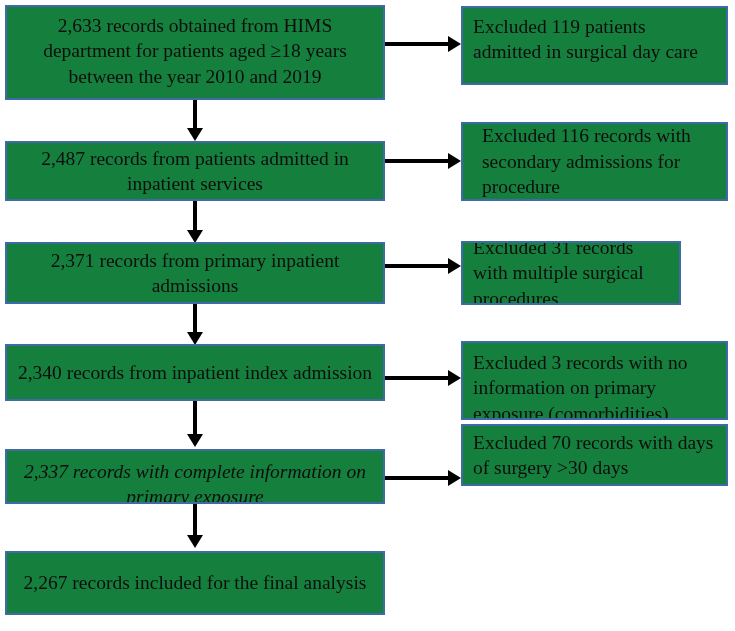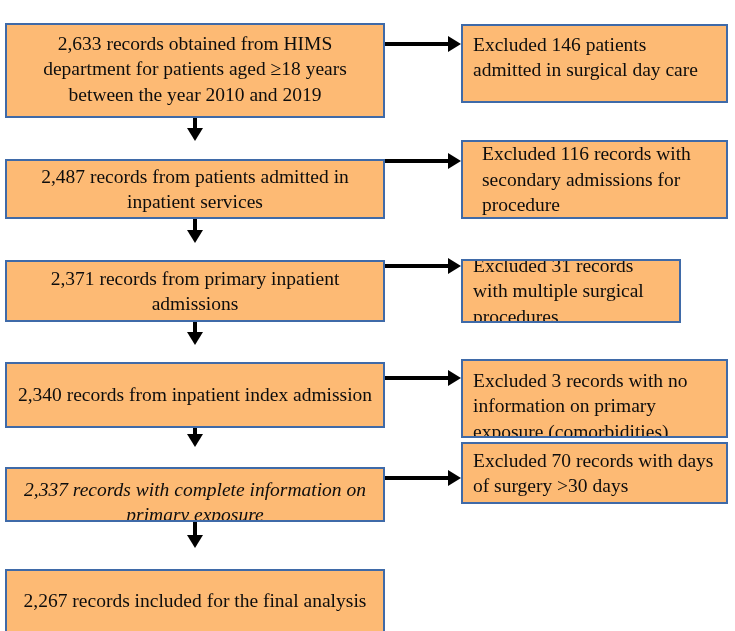--- a/index.html
+++ b/index.html
@@ -18,28 +18,27 @@
     position: relative;
     width: 735px;
     height: 631px;
   }
 
   
   .node {
     position: absolute;
     box-sizing: border-box;
     border: 2px solid #3f6aa8;
-    background: #fdba74;
+    background: #15803d;
     color: #0d0d0d;
     display: flex;
     align-items: center;
     justify-content: center;
     overflow: hidden;
     z-index: 2;
-    margin-top: 18px;
   }
   .node .node-text {
     display: block;
     width: 100%;
     line-height: 1.30;
     white-space: pre-line;
   }
   .main-node .node-text {
     text-align: center;
     font-size: 19.5px;
@@ -92,34 +91,34 @@
   </div>
 
   <div class="node main-node" style="left:5px; top:141px; width:380px; height:60px;">
     <span class="node-text">2,487 records from patients admitted in inpatient services</span>
   </div>
 
   <div class="node main-node" style="left:5px; top:242px; width:380px; height:62px;">
     <span class="node-text">2,371 records from primary inpatient admissions</span>
   </div>
 
-  <div class="node main-node" style="left:5px; top:344px; width:380px; height:66px;">
+  <div class="node main-node" style="left:5px; top:344px; width:380px; height:57px;">
     <span class="node-text">2,340 records from inpatient index admission</span>
   </div>
 
   <div class="node main-node clip-m5" style="left:5px; top:449px; width:380px; height:55px;font-style:italic;">
     <span class="node-text">2,337 records with complete information on primary exposure</span>
   </div>
 
   <div class="node main-node" style="left:5px; top:551px; width:380px; height:64px;">
     <span class="node-text">2,267 records included for the final analysis</span>
   </div>
 
   <div class="node excl-node clip-b1" style="left:461px; top:6px; width:267px; height:79px;">
-    <span class="node-text">Excluded 146 patients admitted in surgical day care</span>
+    <span class="node-text">Excluded 119 patients admitted in surgical day care</span>
   </div>
 
   <div class="node excl-node" style="left:461px; top:122px; width:267px; height:79px;padding-left:9px;">
     <span class="node-text">Excluded 116 records with secondary admissions for procedure</span>
   </div>
 
   <div class="node excl-node" style="left:461px; top:241px; width:220px; height:64px;">
     <span class="node-text">Excluded 31 records with multiple surgical procedures</span>
   </div>
 

